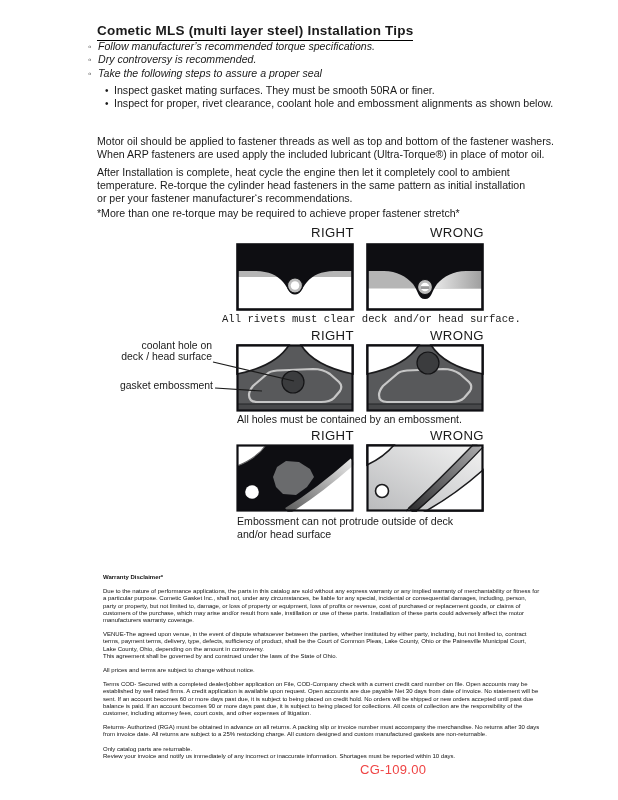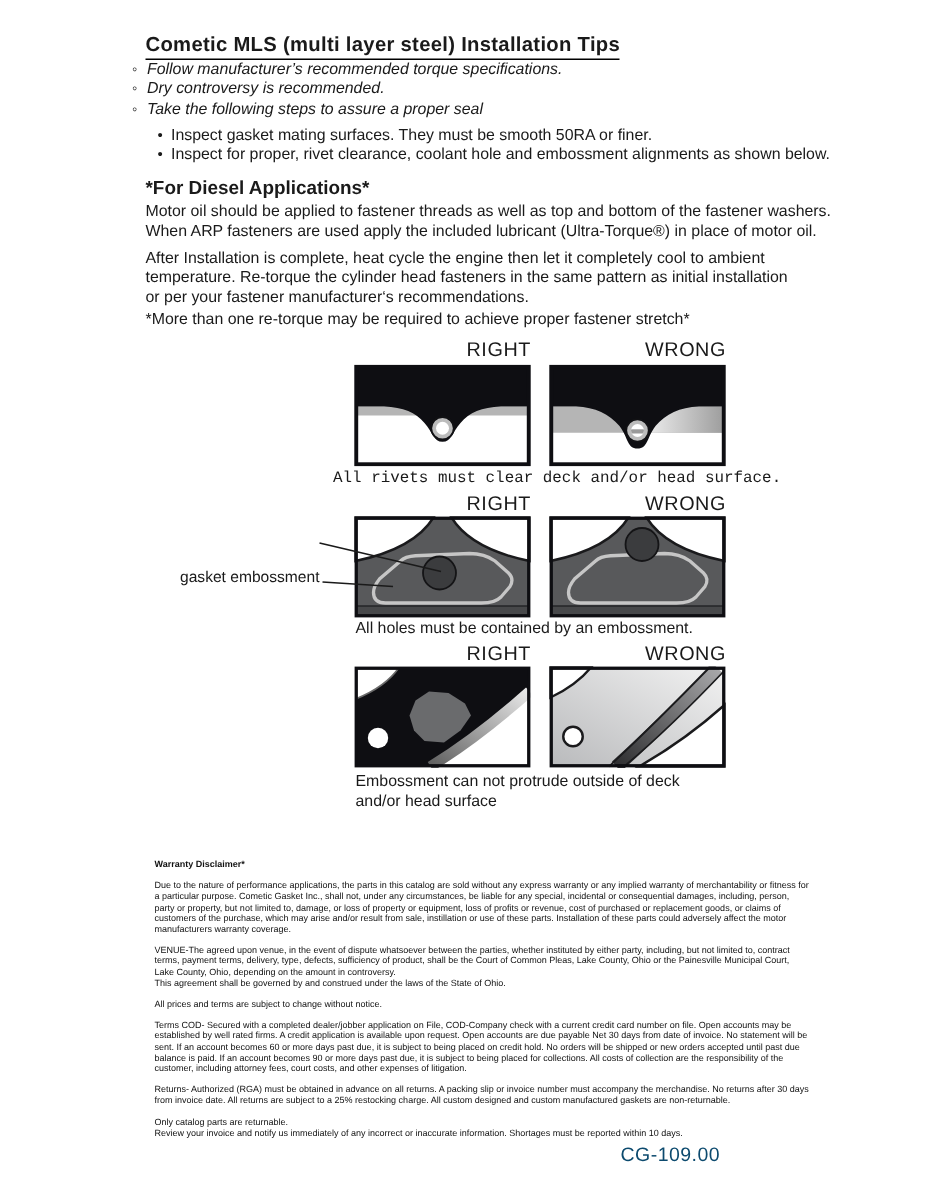--- a/index.html
+++ b/index.html
@@ -18,21 +18,21 @@
   .sub-bullet-line { font-size:10.6px; white-space:nowrap; position:relative; line-height:13.4px; padding-left:9px; }
   .sub-bullet-line::before { content:"•"; position:absolute; left:0; top:0; font-size:10px; }
   .h2 { font-size:12.6px; font-weight:bold; }
   .body-par { font-size:10.6px; line-height:13.2px; white-space:pre-line; }
   .rw-label { font-size:13.2px; font-weight:normal; letter-spacing:.4px; text-align:right; width:118px; }
   .caption { font-size:10.6px; font-weight:500; white-space:pre-line; line-height:12.6px; }
   .anno { font-size:10.4px; line-height:11.4px; text-align:right; white-space:pre-line; }
   .fine { font-size:6px; line-height:7.2px; color:#111; }
   .fine p { margin:0 0 7px 0; white-space:pre-line; }
   .fine .fine-head { font-weight:bold; margin-bottom:7px; }
-  .pagenum { font-size:13px; letter-spacing:.3px; color:#0c4a6e; text-align:right; width:120px; }
+  .pagenum { font-size:13px; letter-spacing:.3px; color:#ef4444; text-align:left; width:120px; }
   svg { display:block; }
 </style>
 </head>
 <body>
 
 <div id="canvas">
 
   <div class="abs" style="left:97px; top:21px;">
     <span class="title">Cometic MLS (multi layer steel) Installation Tips</span>
   </div>
@@ -40,21 +40,20 @@
   <div class="abs" style="left:88px; top:40px;font-style:italic;">
     <div class="bullet-line">Follow manufacturer’s recommended torque specifications.</div>
     <div class="bullet-line">Dry controversy is recommended.</div>
     <div class="bullet-line">Take the following steps to assure a proper seal</div>
   </div>
   <div class="abs" style="left:105px; top:84px;">
     <div class="sub-bullet-line">Inspect gasket mating surfaces.  They must be smooth 50RA or finer.</div>
     <div class="sub-bullet-line">Inspect for proper, rivet clearance, coolant hole and embossment alignments as shown below.</div>
   </div>
 
-  <div class="abs h2" style="left:97px; top:118px;">*For Diesel Applications*</div>
   <div class="abs body-par" style="left:97px; top:135px; width:470px;">Motor oil should be applied to fastener threads as well as top and bottom of the fastener washers.
 When ARP fasteners are used apply the included lubricant (Ultra-Torque®) in place of motor oil.</div>
   <div class="abs body-par" style="left:97px; top:166px; width:470px;">After Installation is complete, heat cycle the engine then let it completely cool to ambient
 temperature. Re-torque the cylinder head fasteners in the same pattern as initial installation
 or per your fastener manufacturer‘s recommendations.</div>
   <div class="abs body-par" style="left:97px; top:207px; width:470px;">*More than one re-torque may be required to achieve proper fastener stretch*</div>
 
   <div class="abs rw-label" style="left:236px; top:225px;">RIGHT</div>
   <div class="abs rw-label" style="left:366px; top:225px;">WRONG</div>
 
@@ -89,20 +88,22 @@
       <rect x="52" y="43.2" width="14" height="2.8" fill="#9a9a9a" clip-path="url(#rivetCenter)"></rect>
       <rect x="1.5" y="1.5" width="115" height="65" fill="none" stroke="#0e0e12" stroke-width="2.6"></rect>
     </svg>
   </div>
 
   <div class="abs caption" style="left:222px; top:313px;font-family:Liberation Mono, monospace;">All rivets must clear deck and/or head surface.</div>
 
   <div class="abs rw-label" style="left:236px; top:328px;">RIGHT</div>
   <div class="abs rw-label" style="left:366px; top:328px;">WRONG</div>
 
+  <div class="abs anno" style="left:92px; top:340px; width:120px;">coolant hole on
+deck / head surface</div>
   <div class="abs anno" style="left:92px; top:380px; width:121px;">gasket embossment</div>
 
   <div class="abs" style="left:236px; top:344px;">
     <svg width="118" height="68" viewBox="0 0 118 68">
       <rect x="1" y="1" width="116" height="66" fill="#58595b"></rect>
       <rect x="2" y="60" width="114" height="6.5" fill="#47484a"></rect>
       <line x1="2" y1="60" x2="116" y2="60" stroke="#232427" stroke-width="1"></line>
       <path d="M13,51 Q13,47 17,42 L31,30 Q34,27 41,26.5 L77,25 Q87,25 94,30 L103,38 Q107,42 104,47 L98,54 Q94,58 85,58 L21,58 Q13,58 13,51 Z" fill="none" stroke-width="2.2" stroke="#c6c6c6"></path>
       <path d="M1,1 H53 Q40,22 1,30 Z" stroke="#1a1a1c" stroke-width="1.6" fill="#ffffff"></path>
       <path d="M117,1 H65 Q78,22 117,30 Z" stroke="#1a1a1c" stroke-width="1.6" fill="#ffffff"></path>

